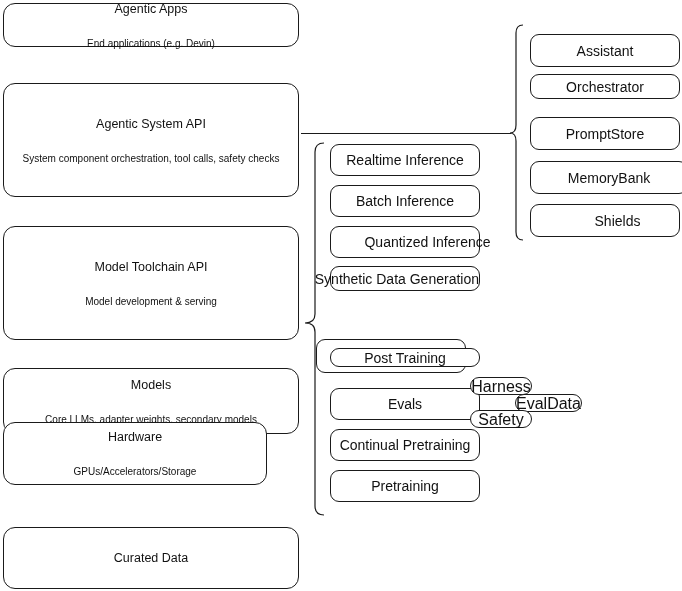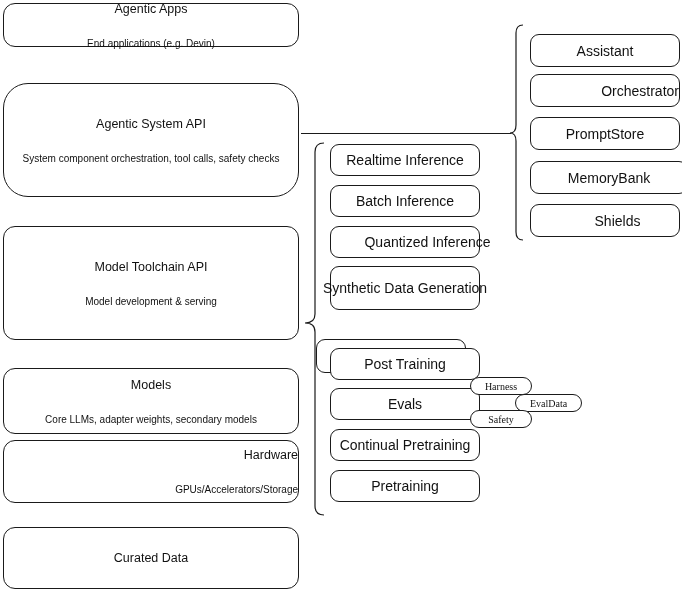--- a/index.html
+++ b/index.html
@@ -12,49 +12,49 @@
   .stack-title{font-size:12.5px;line-height:16px;color:#111;text-align:center;}
   .stack-sub{font-size:10px;line-height:12px;color:#111;text-align:center;margin-top:21px;}
 
   .pill-box{position:absolute;border:1px solid #1a1a1a;border-radius:9px;background:#fff;
        display:flex;align-items:center;justify-content:center;box-sizing:border-box;}
   .pill-label{font-size:14px;line-height:14px;color:#111;text-align:center;
        white-space:nowrap;}
 
   .tag-pill{position:absolute;border:1px solid #1a1a1a;border-radius:10px;background:#fff;
        display:flex;align-items:center;justify-content:center;box-sizing:border-box;z-index:5;}
-  .tag-label{font-size:10px;line-height:13px;color:#111;white-space:nowrap;font-family:Liberation Serif, serif;}
+  .tag-label{font-size:16px;line-height:13px;color:#111;white-space:nowrap;}
 
   .connector{position:absolute;}
   .hline{position:absolute;background:#1a1a1a;height:1px;}
 </style>
 </head>
 <body>
 
 <div class="stack-box" style="left:3px;top:3px;width:296px;height:44px;">
   <div class="stack-title">Agentic Apps</div>
   <div class="stack-sub">End applications (e.g. Devin)</div>
 </div>
 
-<div class="stack-box" style="left:3px;top:83px;width:296px;height:114px;border-radius:25px;">
+<div class="stack-box" style="left:3px;top:83px;width:296px;height:114px;">
   <div class="stack-title">Agentic System API</div>
   <div class="stack-sub">System component orchestration, tool calls, safety checks</div>
 </div>
 
 <div class="stack-box" style="left:3px;top:226px;width:296px;height:114px;">
   <div class="stack-title">Model Toolchain API</div>
   <div class="stack-sub">Model development &amp; serving</div>
 </div>
 
 <div class="stack-box" style="left:3px;top:368px;width:296px;height:66px;">
   <div class="stack-title">Models</div>
   <div class="stack-sub">Core LLMs, adapter weights, secondary models</div>
 </div>
 
-<div class="stack-box" style="left:3px;top:440px;width:296px;height:63px;align-items:flex-end;">
+<div class="stack-box" style="left:3px;top:422px;width:264px;height:63px;">
   <div class="stack-title">Hardware</div>
   <div class="stack-sub">GPUs/Accelerators/Storage</div>
 </div>
 
 <div class="stack-box" style="left:3px;top:527px;width:296px;height:62px;">
   <div class="stack-title">Curated Data</div>
 </div>
 
 <div class="hline" style="left:301px;top:133px;width:210px;"></div>
 
@@ -68,27 +68,27 @@
 
 <div class="pill-box" style="left:330px;top:144px;width:150px;height:32px;">
   <span class="pill-label">Realtime Inference</span>
 </div>
 <div class="pill-box" style="left:330px;top:185px;width:150px;height:32px;">
   <span class="pill-label">Batch Inference</span>
 </div>
 <div class="pill-box" style="left:330px;top:226px;width:150px;height:32px;padding-left:45px;">
   <span class="pill-label">Quantized Inference</span>
 </div>
-<div class="pill-box" style="left:330px;top:266px;width:150px;height:44px;">
+<div class="pill-box" style="left:330px;top:266px;width:150px;height:25px;justify-content:flex-end;">
   <span class="pill-label">Synthetic Data Generation</span>
 </div>
 <div class="pill-box" style="left:316px;top:307px;width:150px;height:34px;margin-top:32px;">
   <span class="pill-label">Reward Scoring</span>
 </div>
-<div class="pill-box" style="left:330px;top:348px;width:150px;height:32px;">
+<div class="pill-box" style="left:330px;top:348px;width:150px;height:19px;">
   <span class="pill-label">Post Training</span>
 </div>
 <div class="pill-box" style="left:330px;top:388px;width:150px;height:32px;">
   <span class="pill-label">Evals</span>
 </div>
 <div class="pill-box" style="left:330px;top:429px;width:150px;height:32px;">
   <span class="pill-label">Continual Pretraining</span>
 </div>
 <div class="pill-box" style="left:330px;top:470px;width:150px;height:32px;">
   <span class="pill-label">Pretraining</span>
@@ -100,21 +100,21 @@
 <div class="tag-pill" style="left:467px;top:394px;width:67px;height:18px;margin-left:48px;">
   <span class="tag-label">EvalData</span>
 </div>
 <div class="tag-pill" style="left:470px;top:410px;width:62px;height:18px;">
   <span class="tag-label">Safety</span>
 </div>
 
 <div class="pill-box" style="left:530px;top:34px;width:150px;height:33px;">
   <span class="pill-label">Assistant</span>
 </div>
-<div class="pill-box" style="left:530px;top:74px;width:150px;height:33px;justify-content:flex-end;">
+<div class="pill-box" style="left:530px;top:74px;width:150px;height:25px;">
   <span class="pill-label">Orchestrator</span>
 </div>
 <div class="pill-box" style="left:530px;top:117px;width:150px;height:33px;">
   <span class="pill-label">PromptStore</span>
 </div>
 <div class="pill-box" style="left:530px;top:161px;width:158px;height:33px;">
   <span class="pill-label">MemoryBank</span>
 </div>
 <div class="pill-box" style="left:530px;top:204px;width:150px;height:33px;padding-left:25px;">
   <span class="pill-label">Shields</span>

